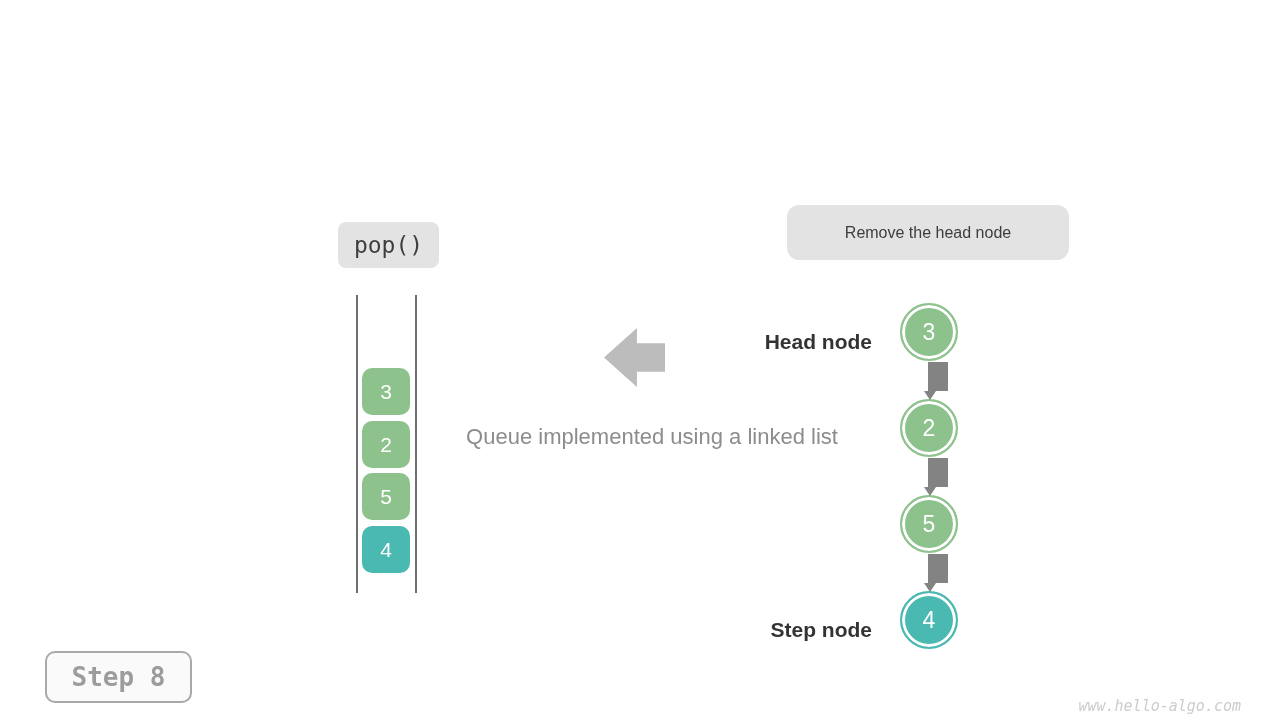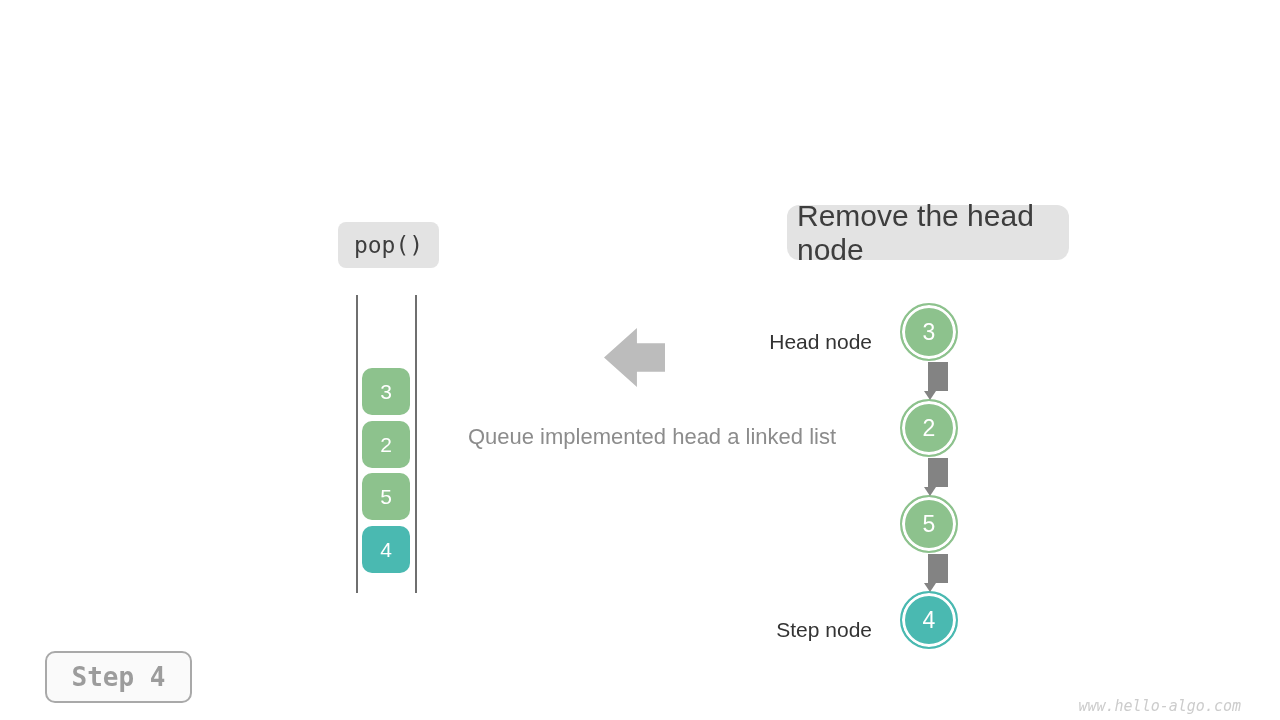--- a/index.html
+++ b/index.html
@@ -20,21 +20,21 @@
     color: var(--dark-text, #3d3d3d);
   }
   .op-pill {
     left: 328px; top: 212px; width: 101px; height: 46px;
     border-radius: 8px;
     font-size: 23px;
   }
   .annotation-pill {
     left: 777px; top: 195px; width: 282px; height: 55px;
     border-radius: 12px;
-    font-size: 30px;
+    font-size: 16px;
   }
 
   
   .queue-container {
     position: absolute;
     left: 346px; top: 285px;
     width: 61px; height: 298px;
     border-left: 2px solid var(--line-gray, #6f6f6f);
     border-right: 2px solid var(--line-gray, #6f6f6f);
   }
@@ -67,21 +67,21 @@
     text-align: center;
     white-space: nowrap;
     font-size: 22px;
     color: var(--gray-text, #8c8c8c);
   }
 
   .node-label {
     position: absolute;
     left: 700px; width: 172px;
     text-align: right;
-    font-size: 21px; font-weight: normal;
+    font-size: 21px; font-weight: bold;
     color: #333333;
     white-space: nowrap;
   }
   .head-label { top: 310px; }
   .tail-label { top: 598px; }
 
   
   .node {
     position: absolute;
     left: 890px; width: 58px; height: 58px;
@@ -147,29 +147,29 @@
 
 <div class="queue-container">
   <div class="cell cell-0" data-type="green">3</div>
   <div class="cell cell-1" data-type="green">2</div>
   <div class="cell cell-2" data-type="green">5</div>
   <div class="cell cell-3" data-type="teal">4</div>
 </div>
 
 <div class="big-arrow"></div>
 
-<div class="caption">Queue implemented head a linked list</div>
+<div class="caption">Queue implemented using a linked list</div>
 
 <div class="node-label head-label">Head node</div>
 <div class="node-label tail-label">Step node</div>
 
 <div class="node node-0" data-type="green">3</div>
 <div class="node node-1" data-type="green">2</div>
 <div class="node node-2" data-type="green">5</div>
 <div class="node node-3" data-type="teal">4</div>
 
 <div class="connector connector-0"></div>
 <div class="connector connector-1"></div>
 <div class="connector connector-2"></div>
 
-<div class="step-box mono">Step 4</div>
+<div class="step-box mono">Step 8</div>
 
 <div class="watermark mono">www.hello-algo.com</div>
 
 </body></html>

